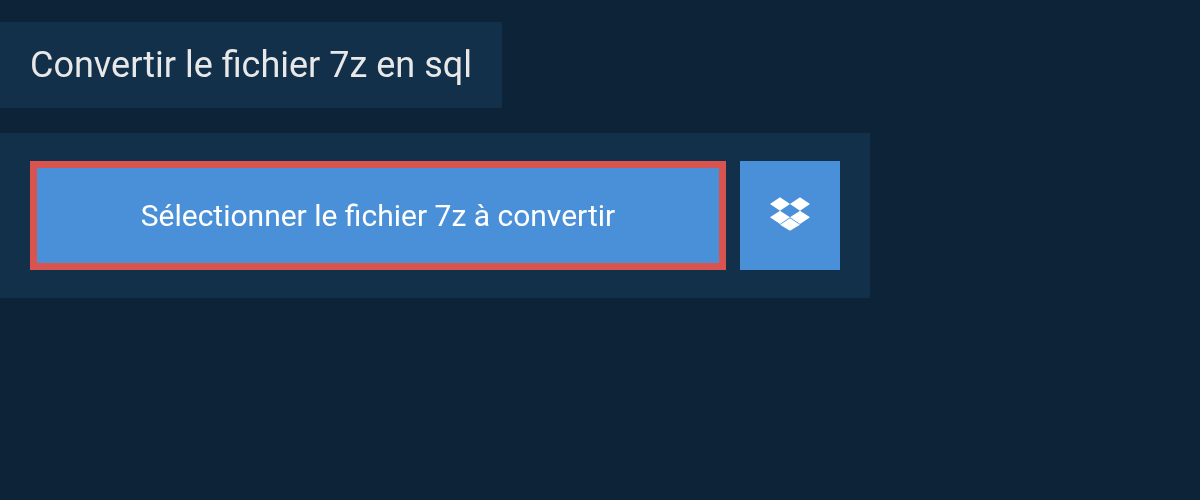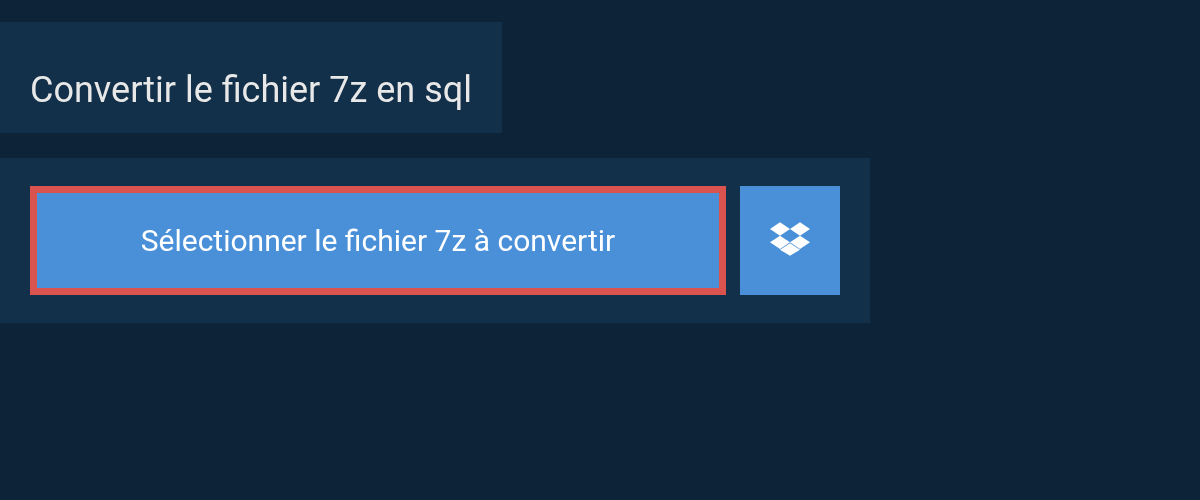--- a/index.html
+++ b/index.html
@@ -17,21 +17,20 @@
     .header-bar {
       background: #12304a;
       display: inline-block;
       padding: 22px 30px;
       margin-top: 22px;
     }
     .header-title {
       color: #e8e8e8;
       font-size: 36px;
       font-weight: 400;
-      margin-top: 25px;
     }
     .upload-panel {
       background: #12304a;
       margin-top: 25px;
       padding: 28px 30px;
       display: flex;
       gap: 14px;
       align-items: stretch;
       width: 870px;
     }

